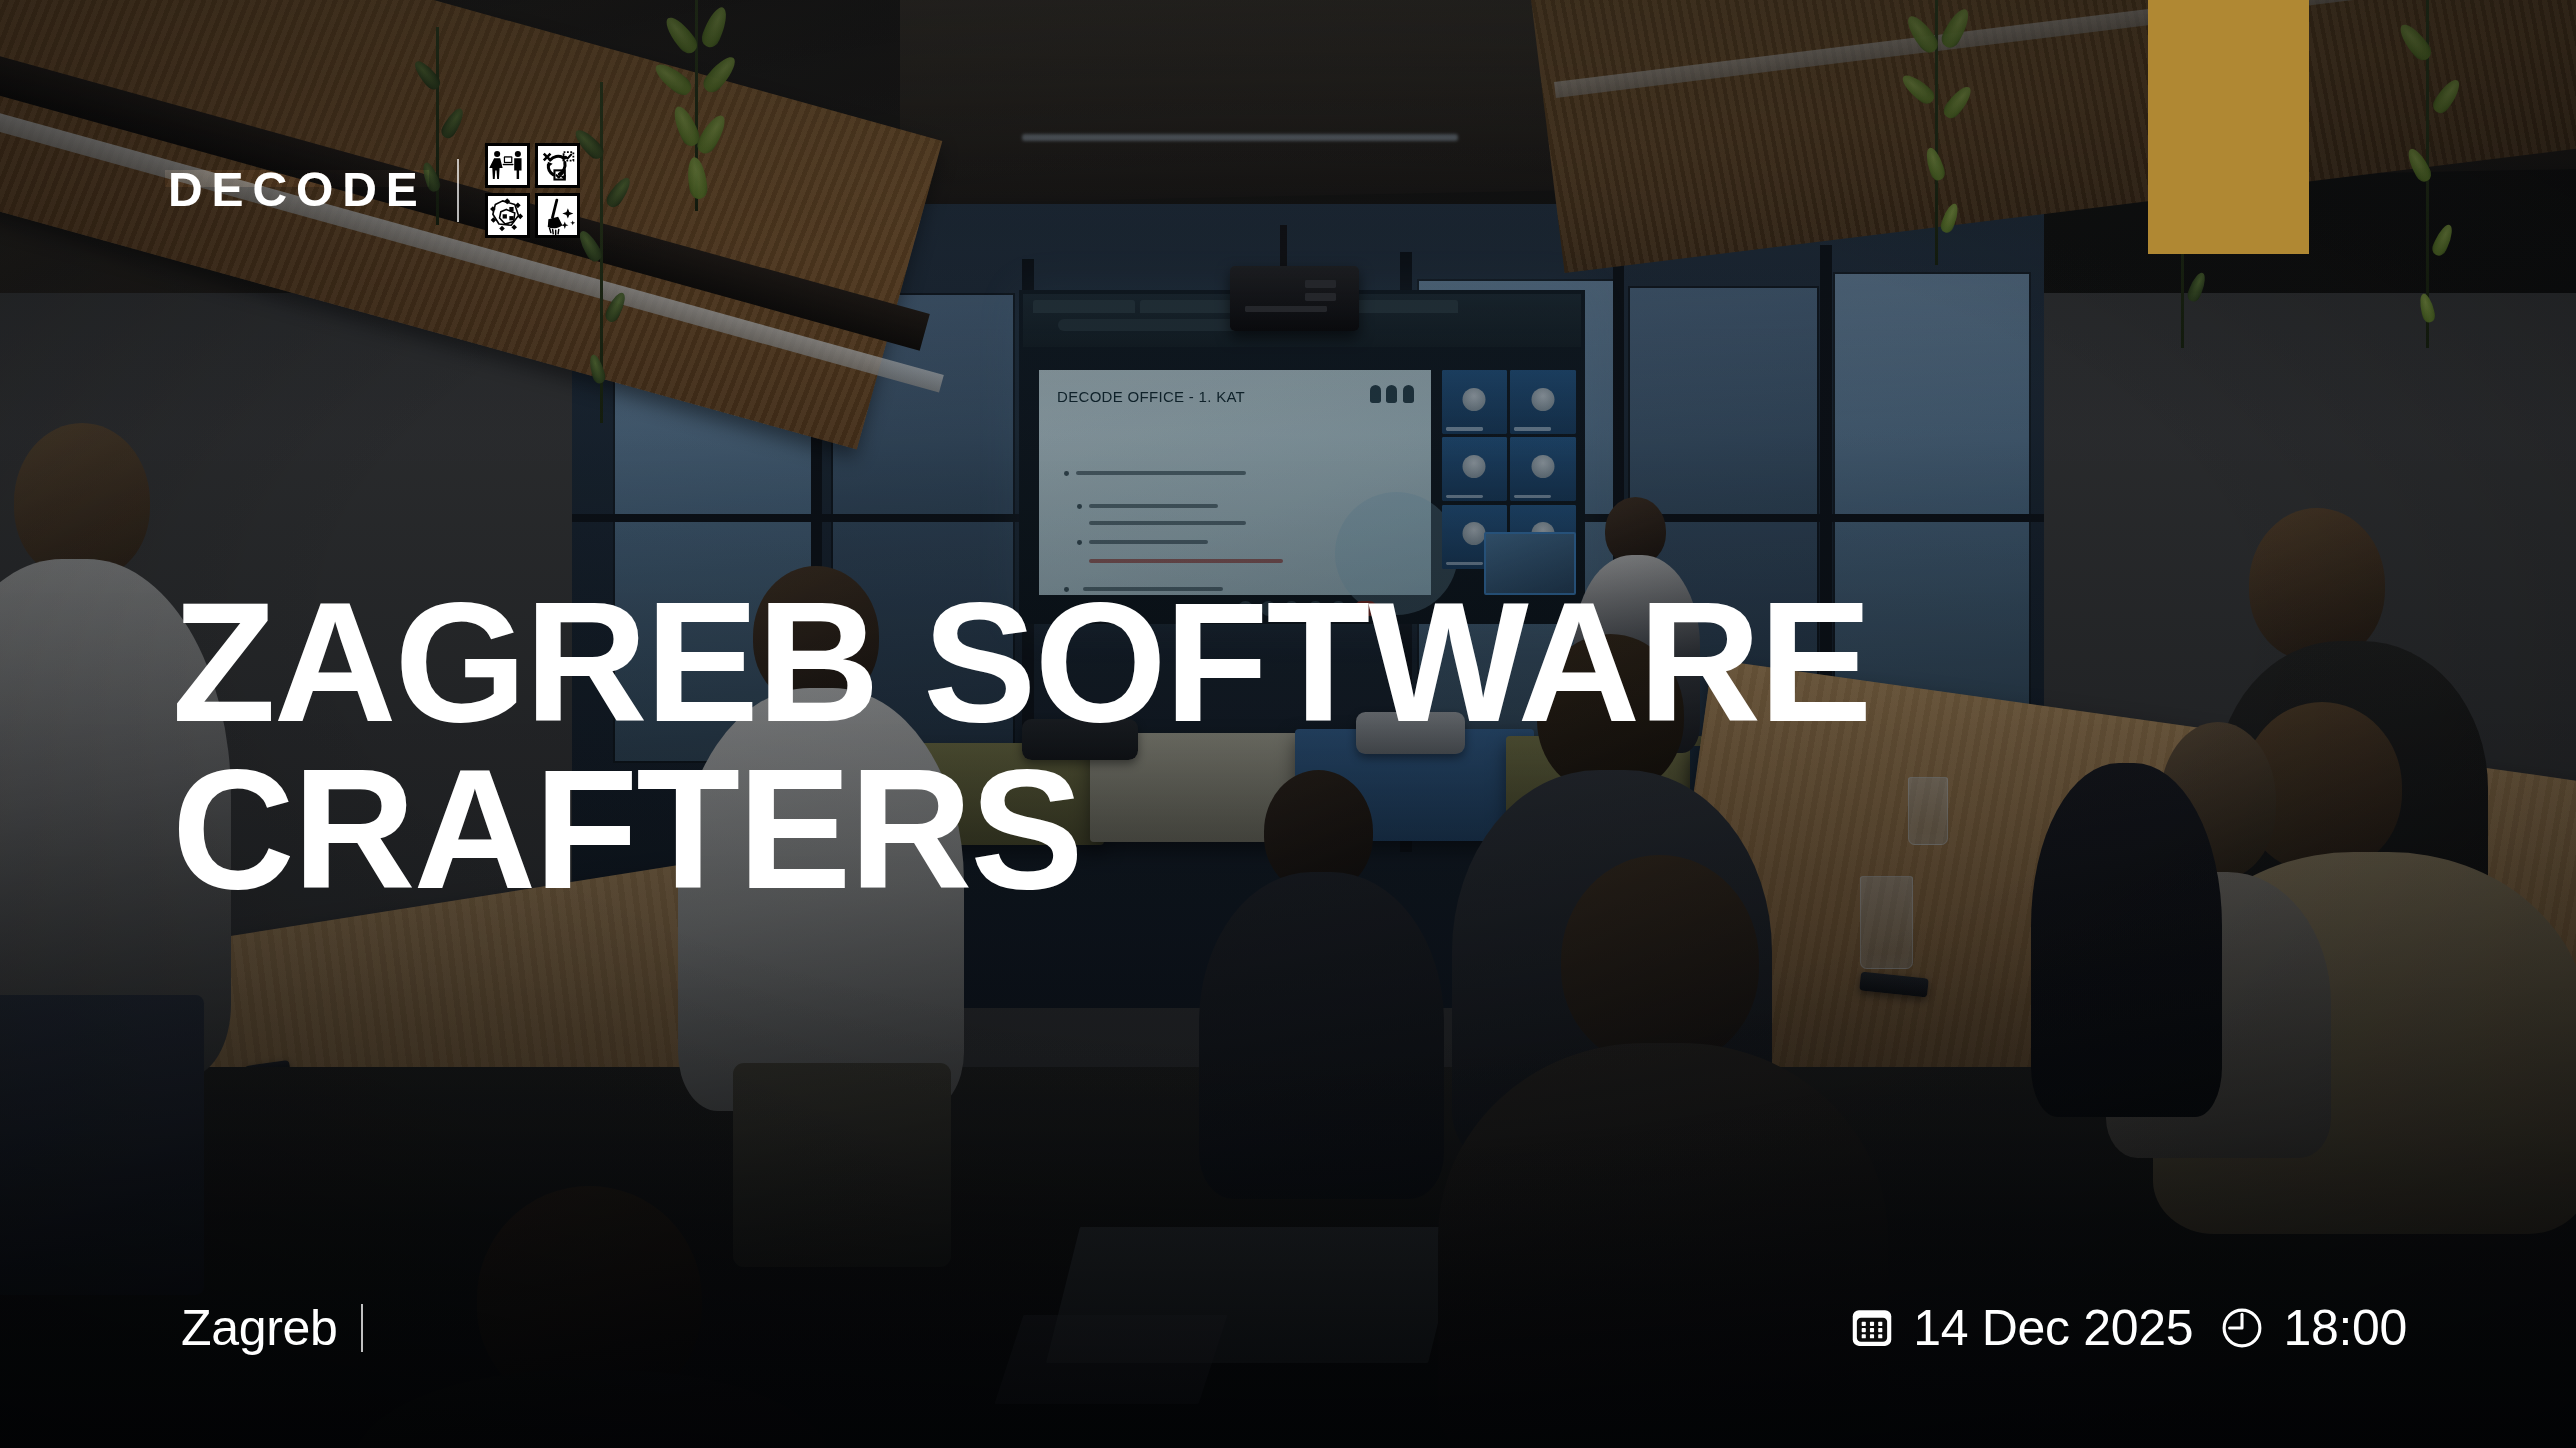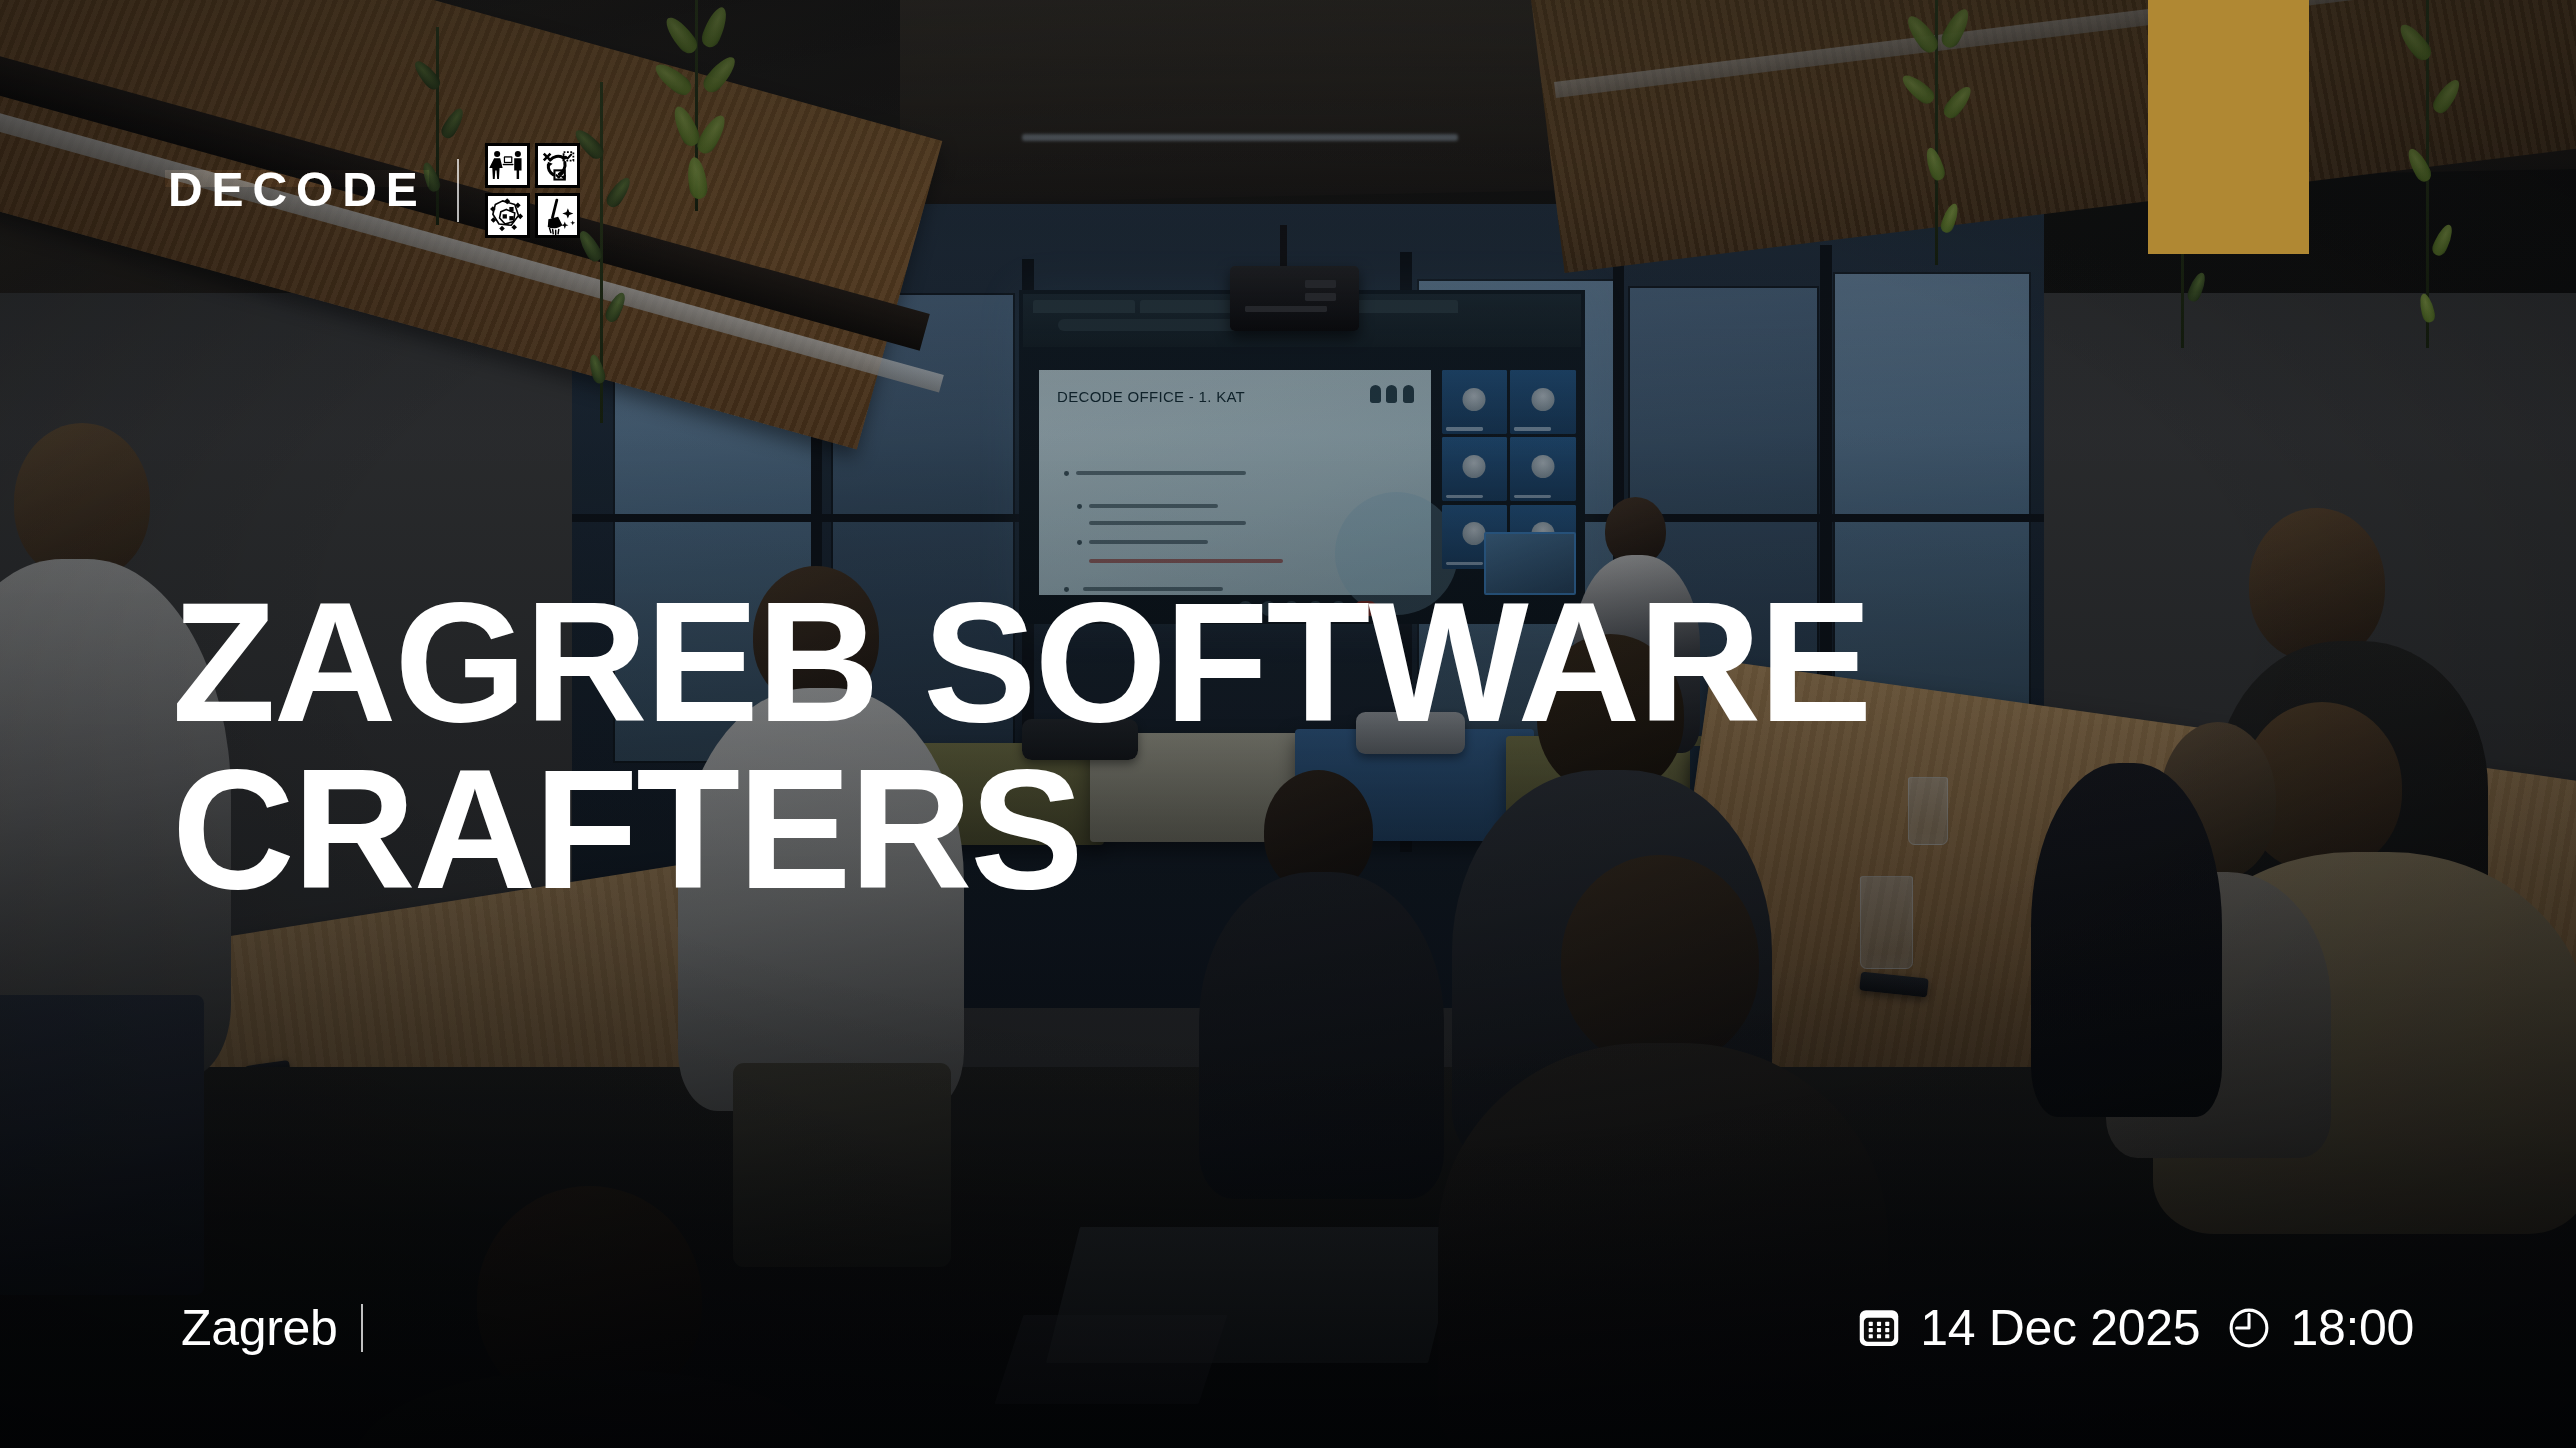--- a/index.html
+++ b/index.html
@@ -303,21 +303,21 @@
     line-height: 1;
   }
   .headline {
     position: absolute; left: 172px; top: 579px;
     font-size: 170px; font-weight: 700; color: #ffffff;
     line-height: .98; letter-spacing: -2px;
   }
   .headline span { display: block; }
 
   .footer {
-    position: absolute; left: 0; right: 0; bottom: 89px; height: 61px;
+    position: absolute; left: 0; right: 7px; bottom: 89px; height: 61px;
   }
   .foot-left {
     position: absolute; left: 181px; top: 0;
     display: flex; align-items: center; gap: 23px;
     font-size: 50px; color: #ffffff; font-weight: 400; letter-spacing: -0.3px;
   }
   .foot-sep { width: 2px; height: 48px; background: rgba(255,255,255,.75); }
   .foot-right {
     position: absolute; right: 162px; top: 0;
     display: flex; align-items: center; gap: 27px;

